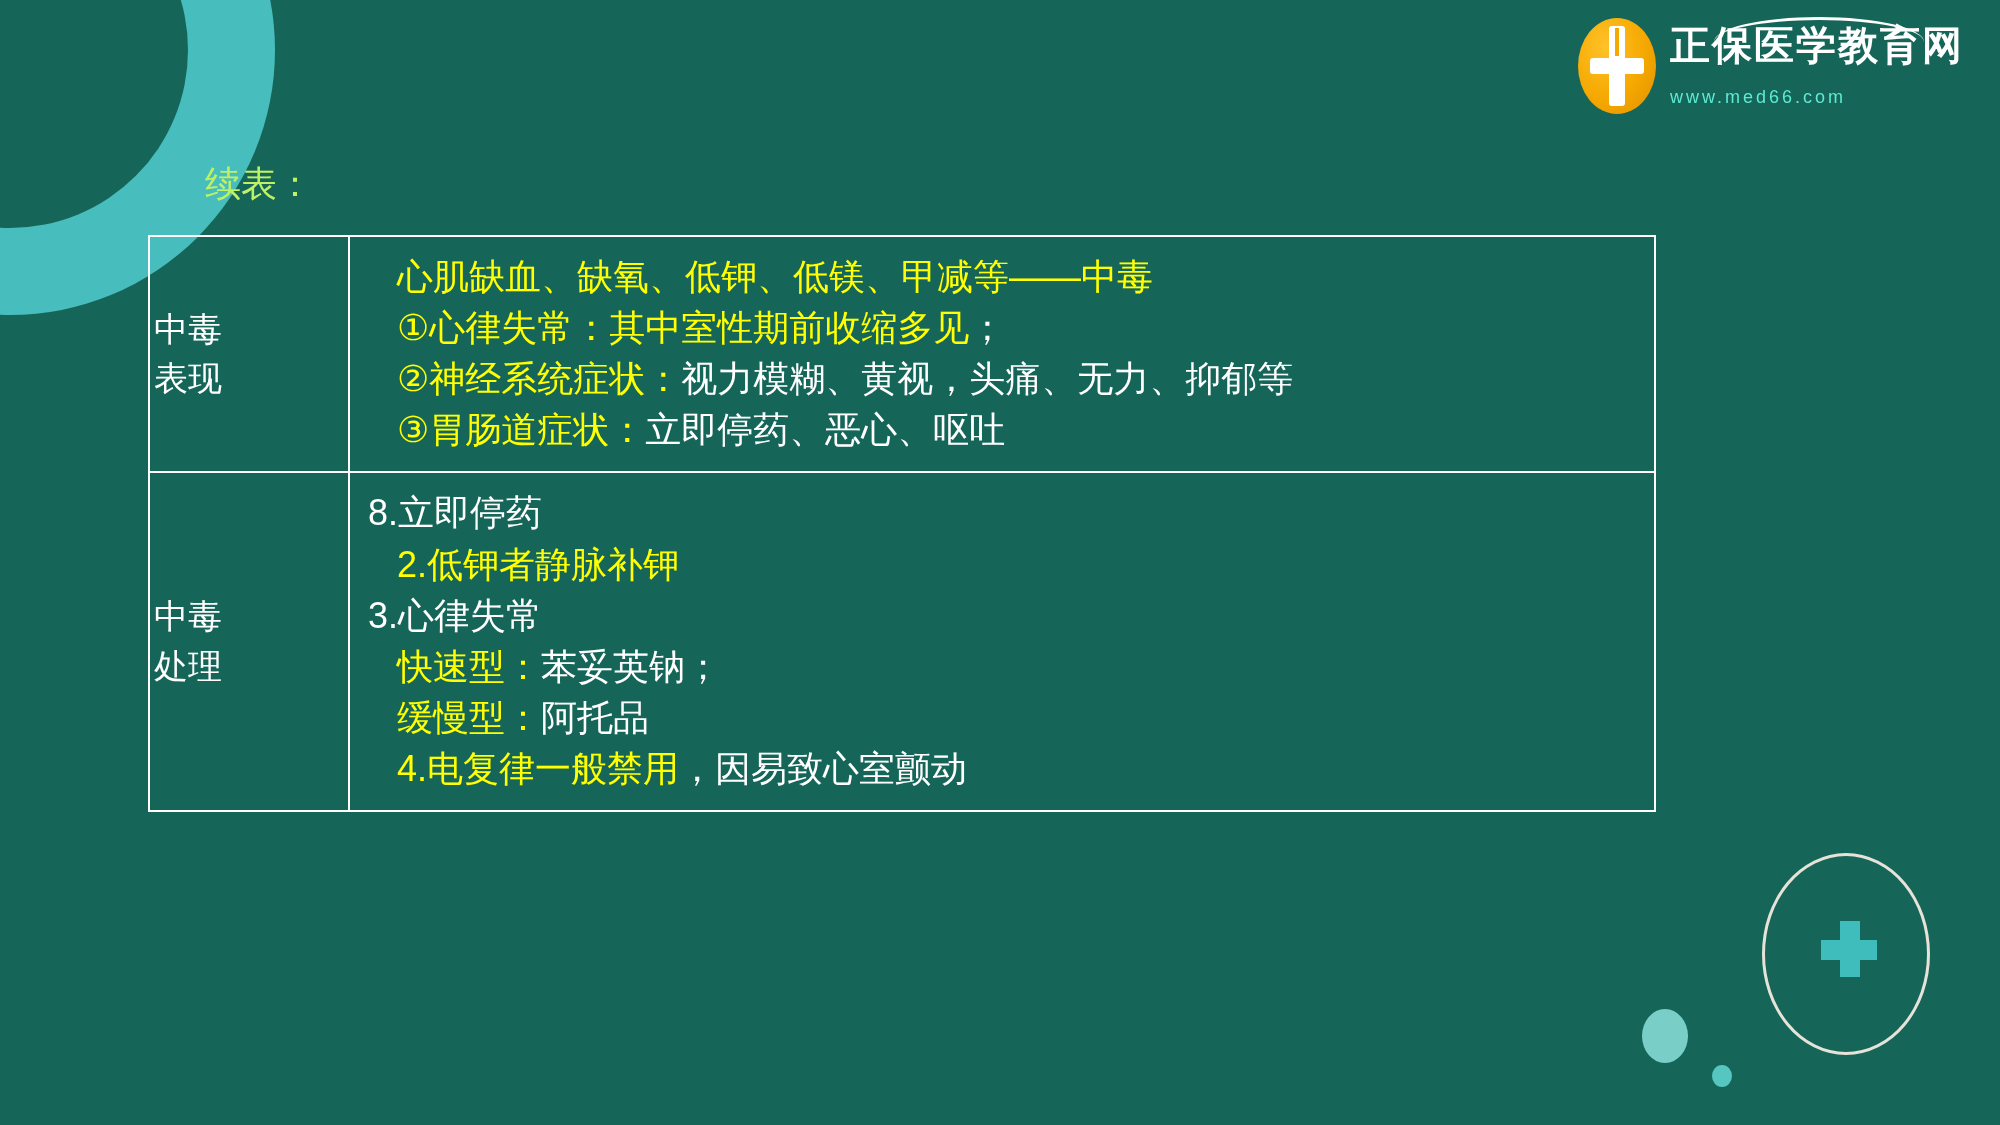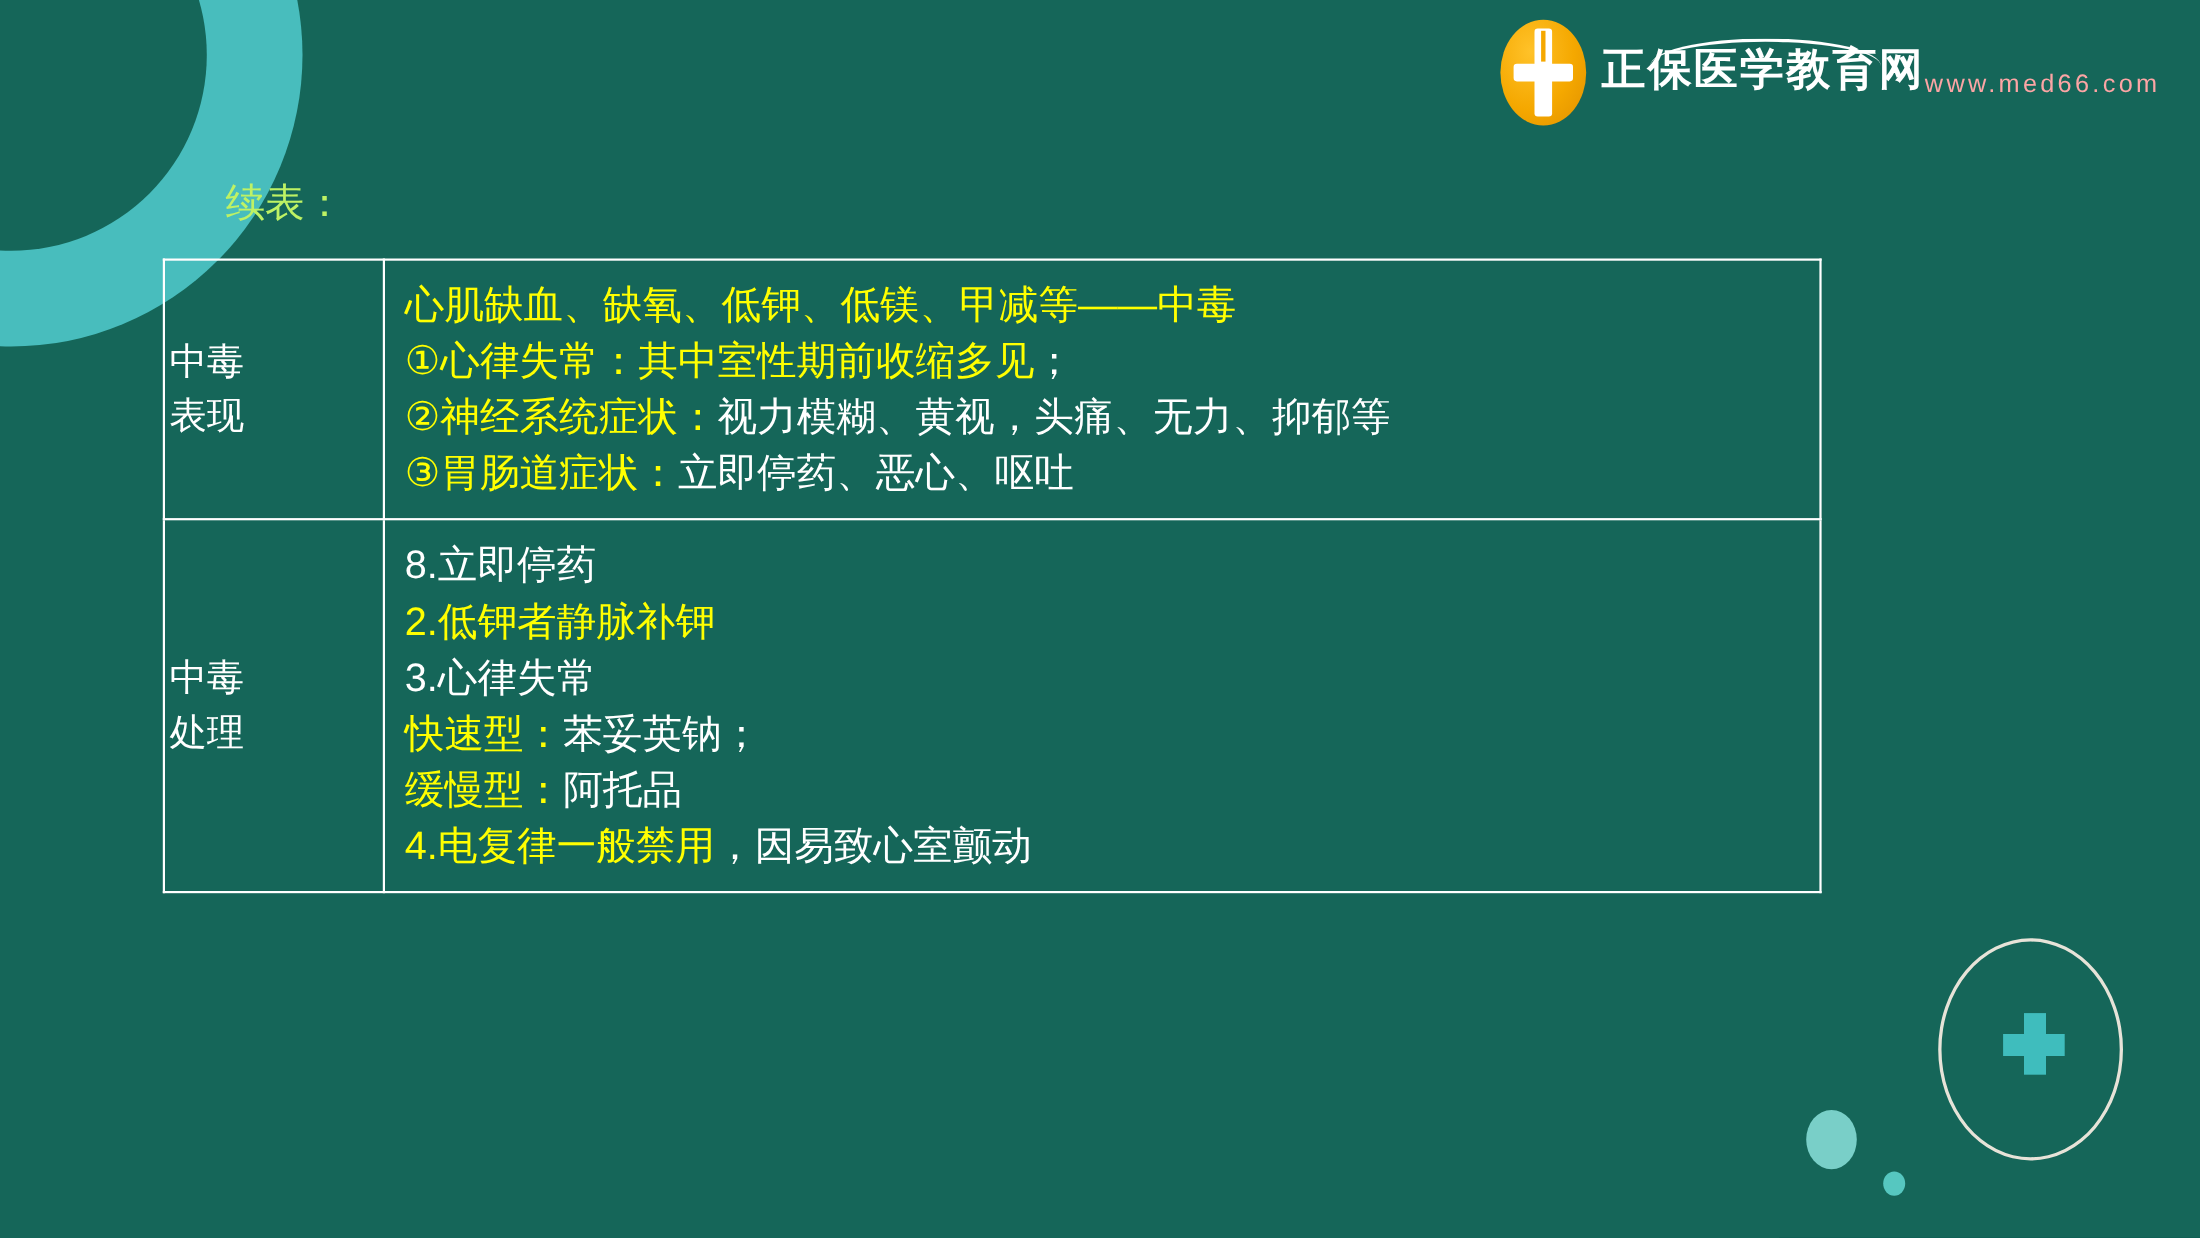--- a/index.html
+++ b/index.html
@@ -122,42 +122,43 @@
     border-radius: 3px;
   }
   .logo-mark .lm-split {
     position: absolute;
     left: 37px; top: 10px;
     width: 4px; height: 28px;
     background: #f5a800;
   }
   .logo-text {
     display: flex;
+    flex-direction: column;
     justify-content: space-between;
   }
   .logo-title {
     color: #ffffff;
     font-size: 40px;
     font-weight: bold;
     letter-spacing: 2px;
     line-height: 1.05;
     position: relative;
   }
   .logo-swoosh {
     position: absolute;
     left: 44px;
     top: -7px;
     width: 210px;
     height: 22px;
     border-top: 3px solid #ffffff;
     border-radius: 50% / 100% 100% 0 0;
   }
   .logo-url {
-    color: #fca5a5;
-    font-size: 23px;
+    color: #5eead4;
+    font-size: 18px;
     letter-spacing: 3px;
     margin-top: 21px;
     font-family: "Liberation Sans", "DejaVu Sans", sans-serif;
   }
 
   
   .heading {
     position: absolute;
     left: 205px;
     top: 160px;
@@ -192,21 +193,21 @@
   }
   .tbl td.body-cell {
     padding: 14px 20px 16px 18px;
   }
   .line {
     font-size: 36px;
     line-height: 1.42;
     color: #ffffff;
     white-space: nowrap;
   }
-  .y { color: #ffff00; }
+  .y { color: #ffff00; margin-left: 29px; }
   .w { color: #ffffff; }
 </style>
 </head>
 <body>
 
 <div id="slide">
 
   <div class="deco-arc"></div>
   <div class="deco-arc-inner"></div>
 

